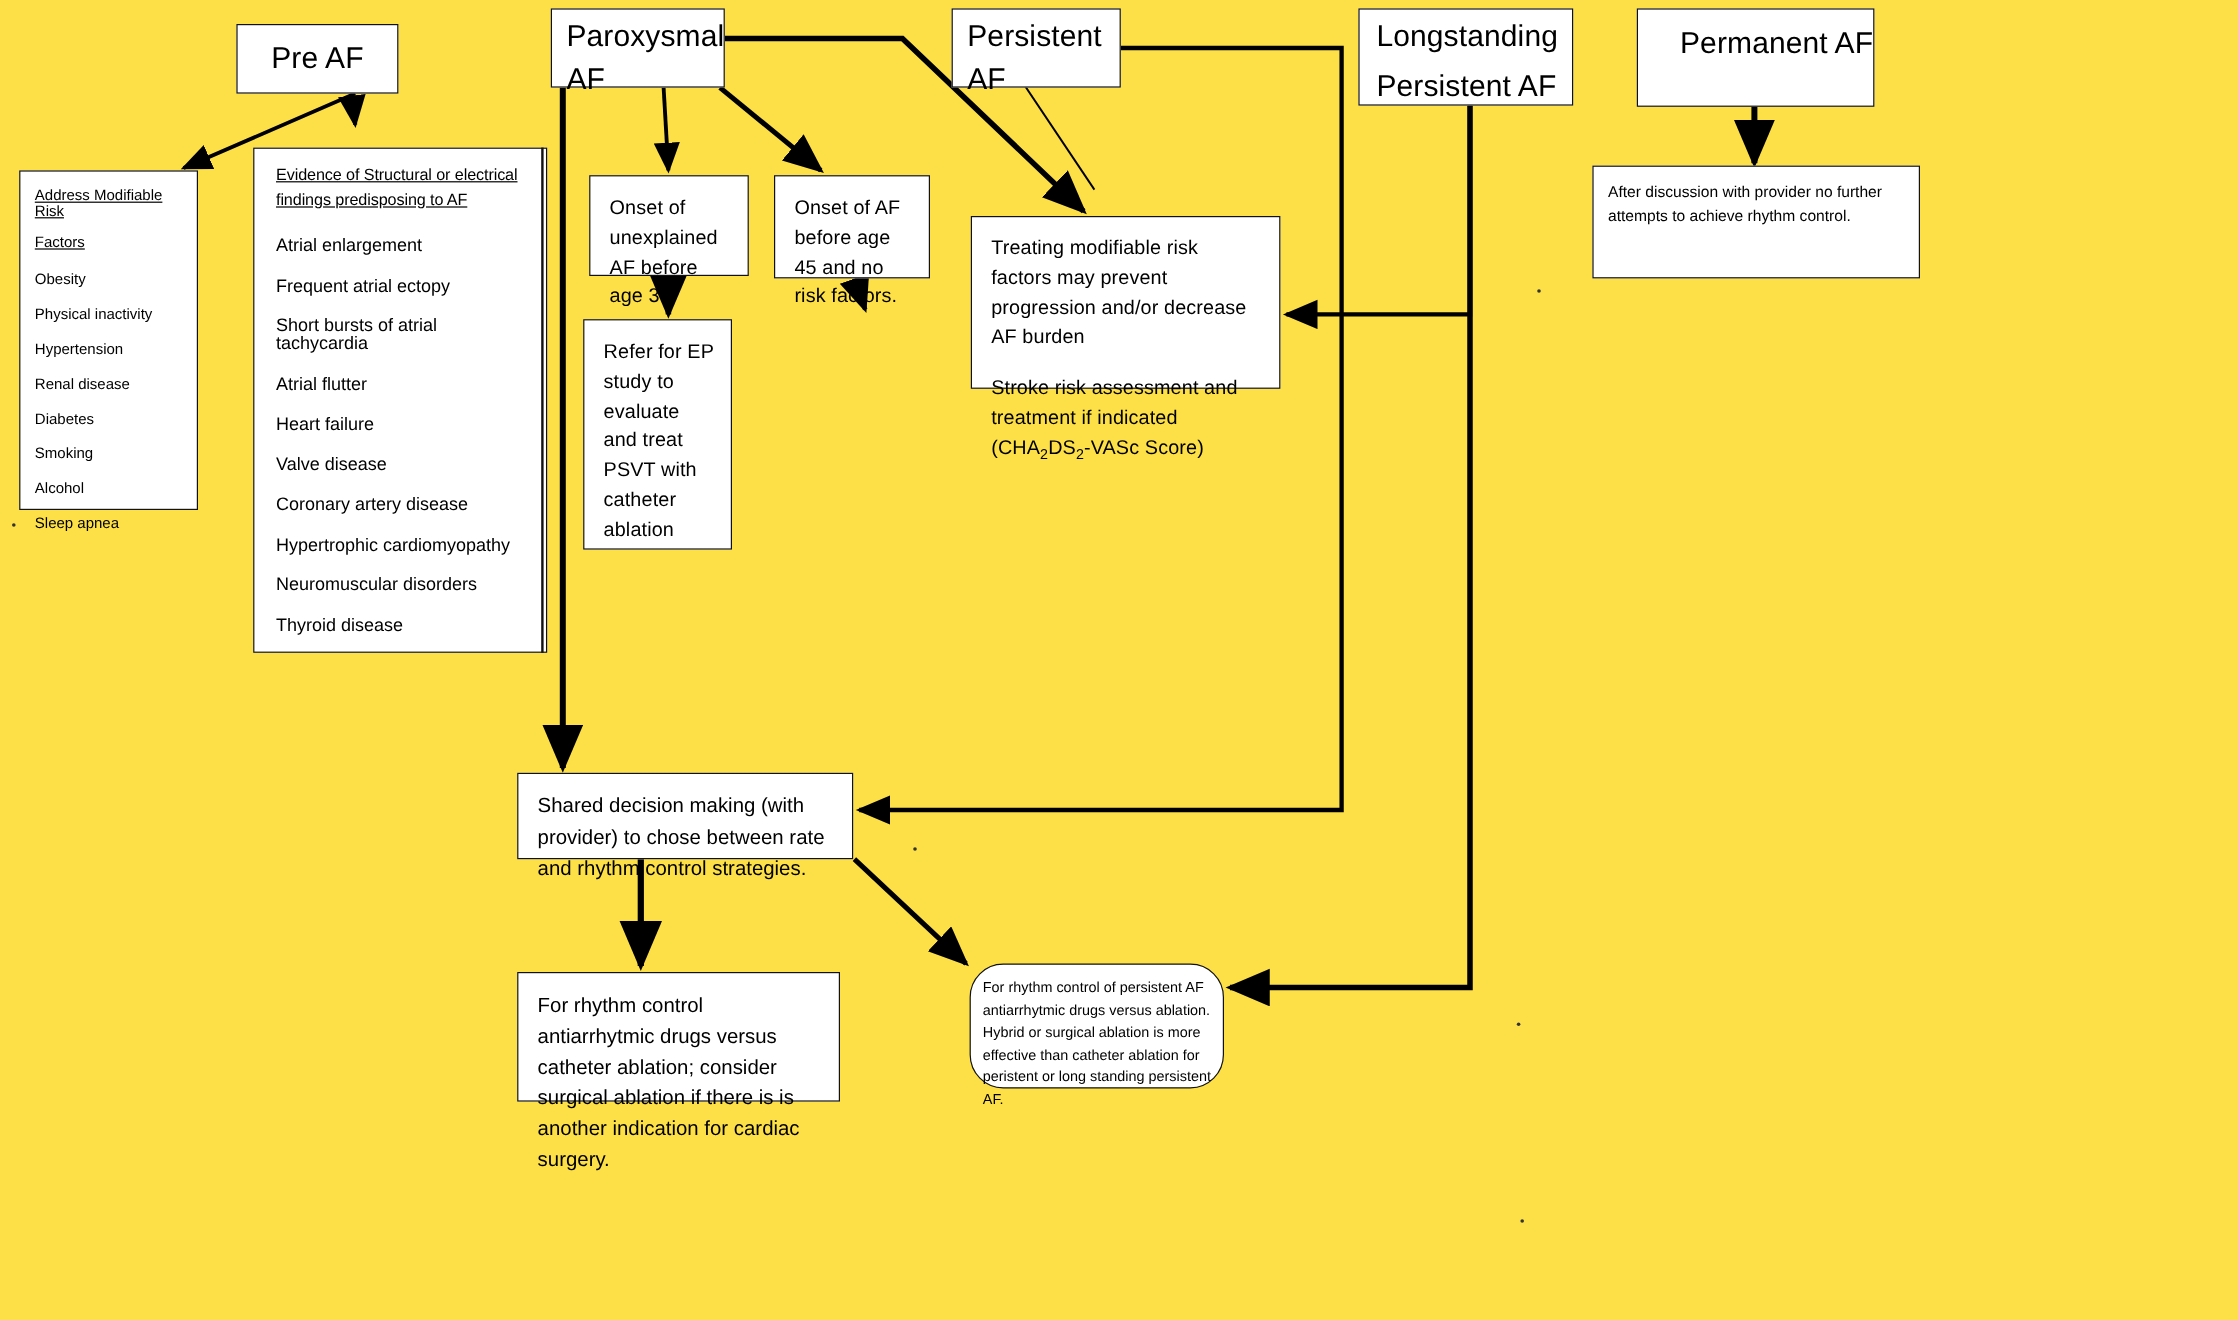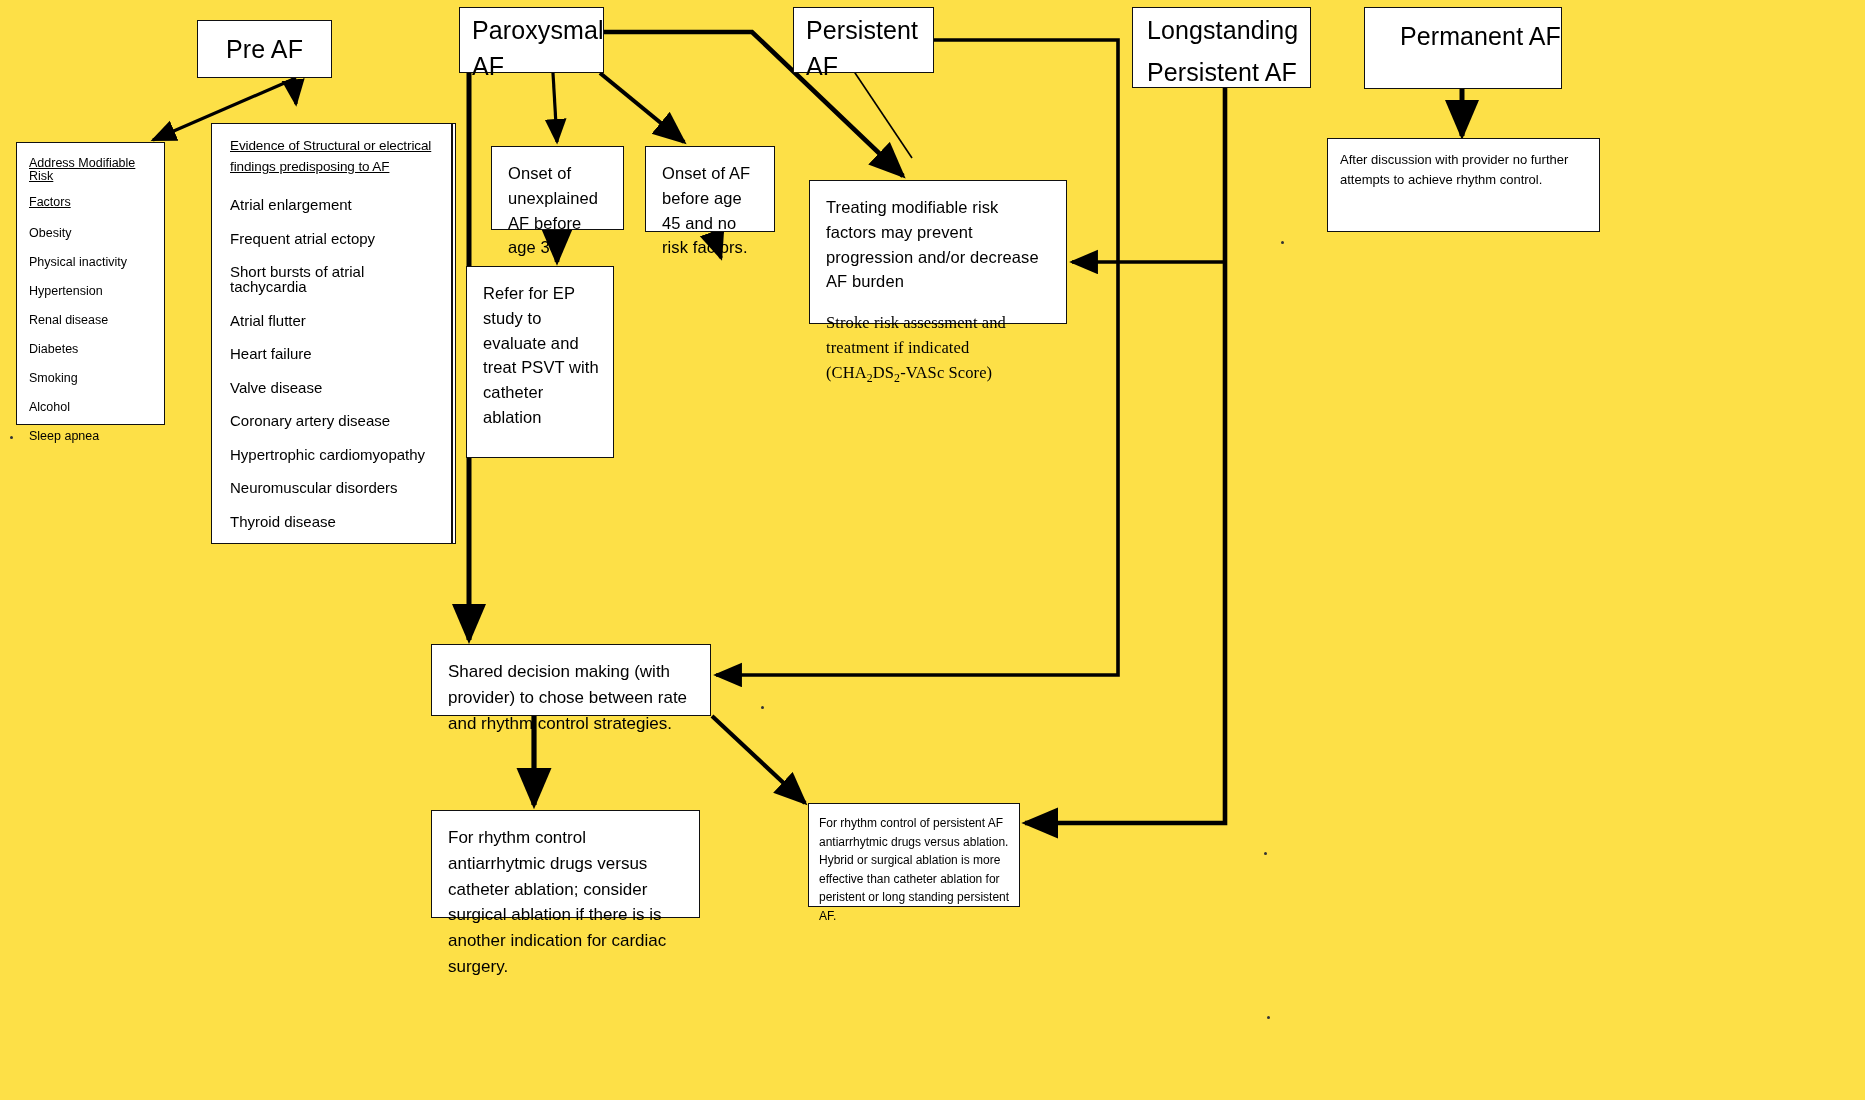--- a/index.html
+++ b/index.html
@@ -70,21 +70,21 @@
   .ev-list .li { display: block; margin-bottom: 18.5px; }
   .ev-head {
     display: block;
     font-size: 13.5px;
     line-height: 1.52;
     text-decoration: underline;
     margin-bottom: 20px;
     letter-spacing: -0.1px;
   }
   .para { display: block; }
-  .para + .para { margin-top: 17px; font-family: Liberation Serif, serif; }
+  .para + .para { margin-top: 17px; }
   svg.wires {
     position: absolute;
     left: 0; top: 0;
     width: 1865px;
     height: 1100px;
     pointer-events: none;
   }
   .dot {
     position: absolute;
     width: 3px; height: 3px;
@@ -196,21 +196,21 @@
   <div style="position:absolute; left:451px; top:123px; width:1.5px; height:421px; background:#111;"></div>
 
   <div class="node" style="left:491px; top:146px; width:133px; height:84px;">
     <span class="body-txt txt">Onset of unexplained AF before age 30.</span>
   </div>
 
   <div class="node" style="left:645px; top:146px; width:130px; height:86px;">
     <span class="body-txt txt">Onset of AF before age 45 and no risk factors.</span>
   </div>
 
-  <div class="node" style="left:466px; top:266px; width:148px; height:192px;">
+  <div class="node" style="left:486px; top:266px; width:124px; height:192px;">
     <span class="body-txt txt">Refer for EP study to evaluate and treat PSVT with catheter ablation</span>
   </div>
 
 
   <div class="node" style="left:809px; top:180px; width:258px; height:144px;">
     <div class="body-txt txt">
       <span class="para">Treating modifiable  risk factors may prevent  progression and/or decrease AF burden</span>
       <span class="para"><span>Stroke risk  assessment and treatment  if indicated (CHA</span><sub>2</sub><span>DS</span><sub>2</sub><span>-VASc Score)</span></span>
     </div>
   </div>
@@ -220,21 +220,21 @@
   </div>
 
   <div class="node" style="left:431px; top:644px; width:280px; height:72px;">
     <span class="body-txt-lg txt">Shared decision making (with provider) to chose between rate and rhythm control strategies.</span>
   </div>
 
   <div class="node" style="left:431px; top:810px; width:269px; height:108px;">
     <span class="body-txt-lg txt">For rhythm control antiarrhytmic drugs versus catheter ablation; consider surgical ablation if there is is another indication for cardiac surgery.</span>
   </div>
 
-  <div class="node" style="left:808px; top:803px; width:212px; height:104px;">
+  <div class="node" style="left:808px; top:803px; width:212px; height:104px;border-radius:28px;">
     <span class="tiny-txt txt">For rhythm control of persistent AF antiarrhytmic drugs versus ablation. Hybrid or surgical ablation is more effective than catheter ablation for peristent or long standing persistent AF.</span>
   </div>
 
   <div class="dot" style="left:10px; top:436px;"></div>
   <div class="dot" style="left:761px; top:706px;"></div>
   <div class="dot" style="left:1281px; top:241px;"></div>
   <div class="dot" style="left:1264px; top:852px;"></div>
   <div class="dot" style="left:1267px; top:1016px;"></div>
 
 </div>

